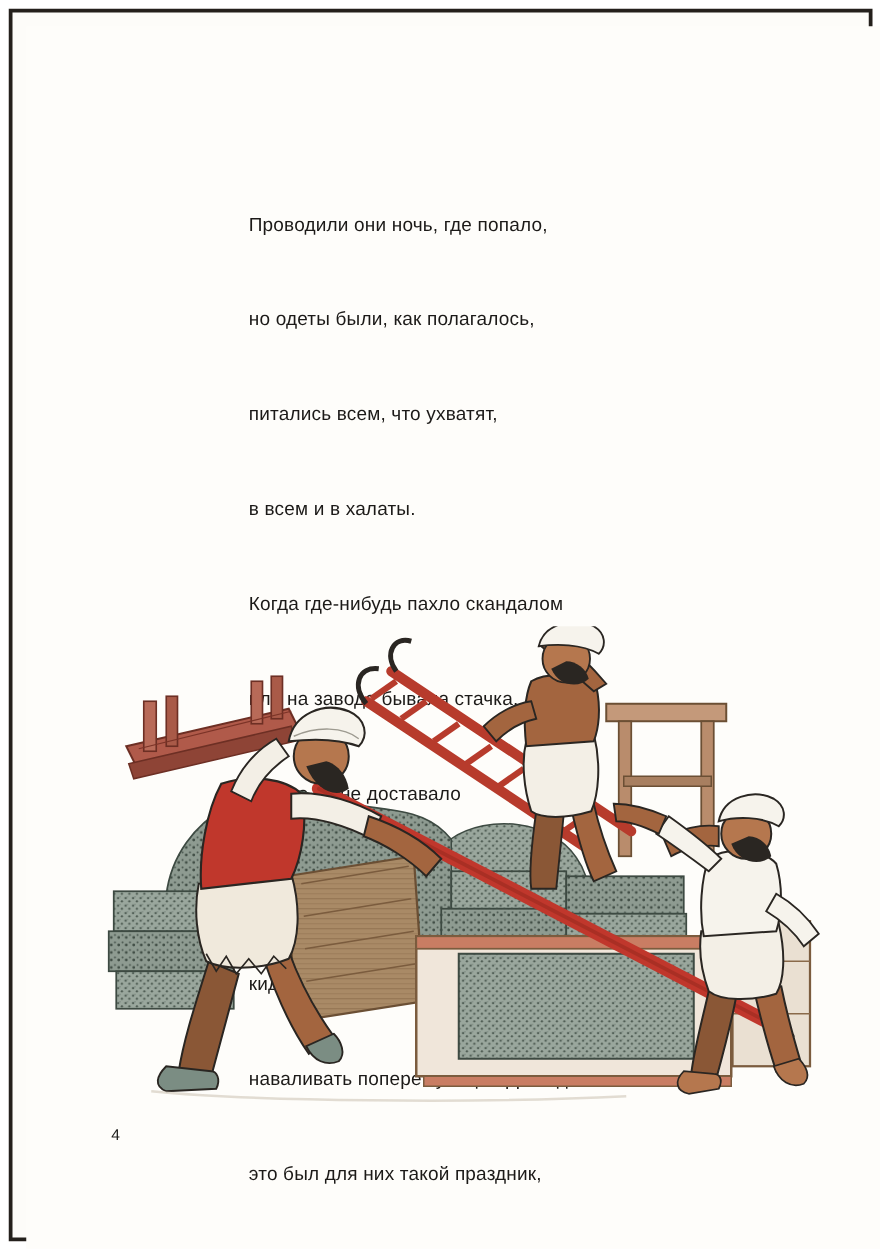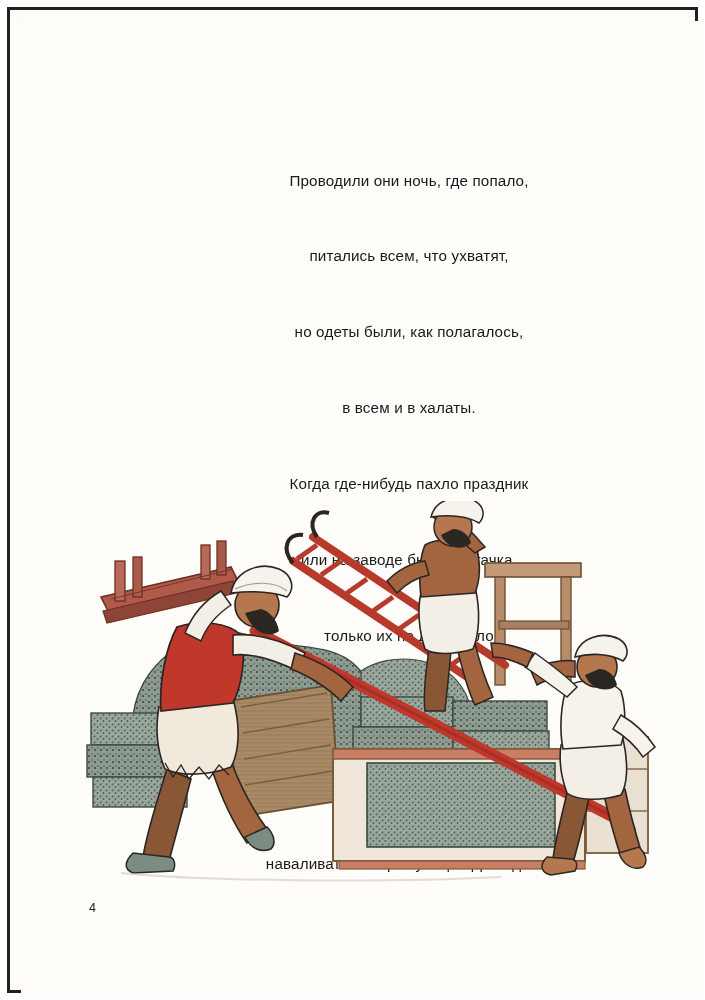--- a/index.html
+++ b/index.html
@@ -13,21 +13,20 @@
     font-family: "Liberation Sans", sans-serif;
     overflow: hidden;
   }
   .page-frame {
     position: absolute;
     left: 0; top: 0;
     width: 705px;
     height: 1000px;
     background: #ffffff;
     box-sizing: border-box;
-    text-align: center;
   }
   
   .scan-border {
     position: absolute;
     left: 7px; top: 7px;
     width: 691px;
     height: 986px;
     box-sizing: border-box;
     border: 3px solid #24201c;
     background: #fdfcf9;
@@ -73,29 +72,30 @@
 </style>
 </head>
 <body>
 
 <div class="page-frame">
   <div class="scan-border">
     <div class="paper">
 
       <div class="poem">
         <div class="line">Проводили они ночь, где попало,</div>
+        <div class="line">но одеты были, как полагалось,</div>
         <div class="line">питались всем, что ухватят,</div>
-        <div class="line">но одеты были, как полагалось,</div>
         <div class="line">в всем и в халаты.</div>
-        <div class="line">Когда где-нибудь пахло праздник</div>
+        <div class="line">Когда где-нибудь пахло скандалом</div>
         <div class="line">или на заводе бывала стачка,</div>
         <div class="line">только их не доставало</div>
         <div class="line">в придачу:</div>
         <div class="line">кидаться камнями в жандармов,</div>
         <div class="line">наваливать поперек улиц баррикады —</div>
+        <div class="line">это был для них такой праздник,</div>
         
       </div>
 
       <div class="illustration">
         <svg viewBox="0 0 580 390" width="580" height="390" xmlns="http://www.w3.org/2000/svg">
           <defs>
             <pattern id="stonetex" width="6" height="6" patternUnits="userSpaceOnUse">
               <rect width="6" height="6" fill="#9aa79d"></rect>
               <circle cx="1.5" cy="1.5" r="1" fill="#55635a"></circle>
               <circle cx="4.5" cy="4" r="0.9" fill="#4c5a51"></circle>

